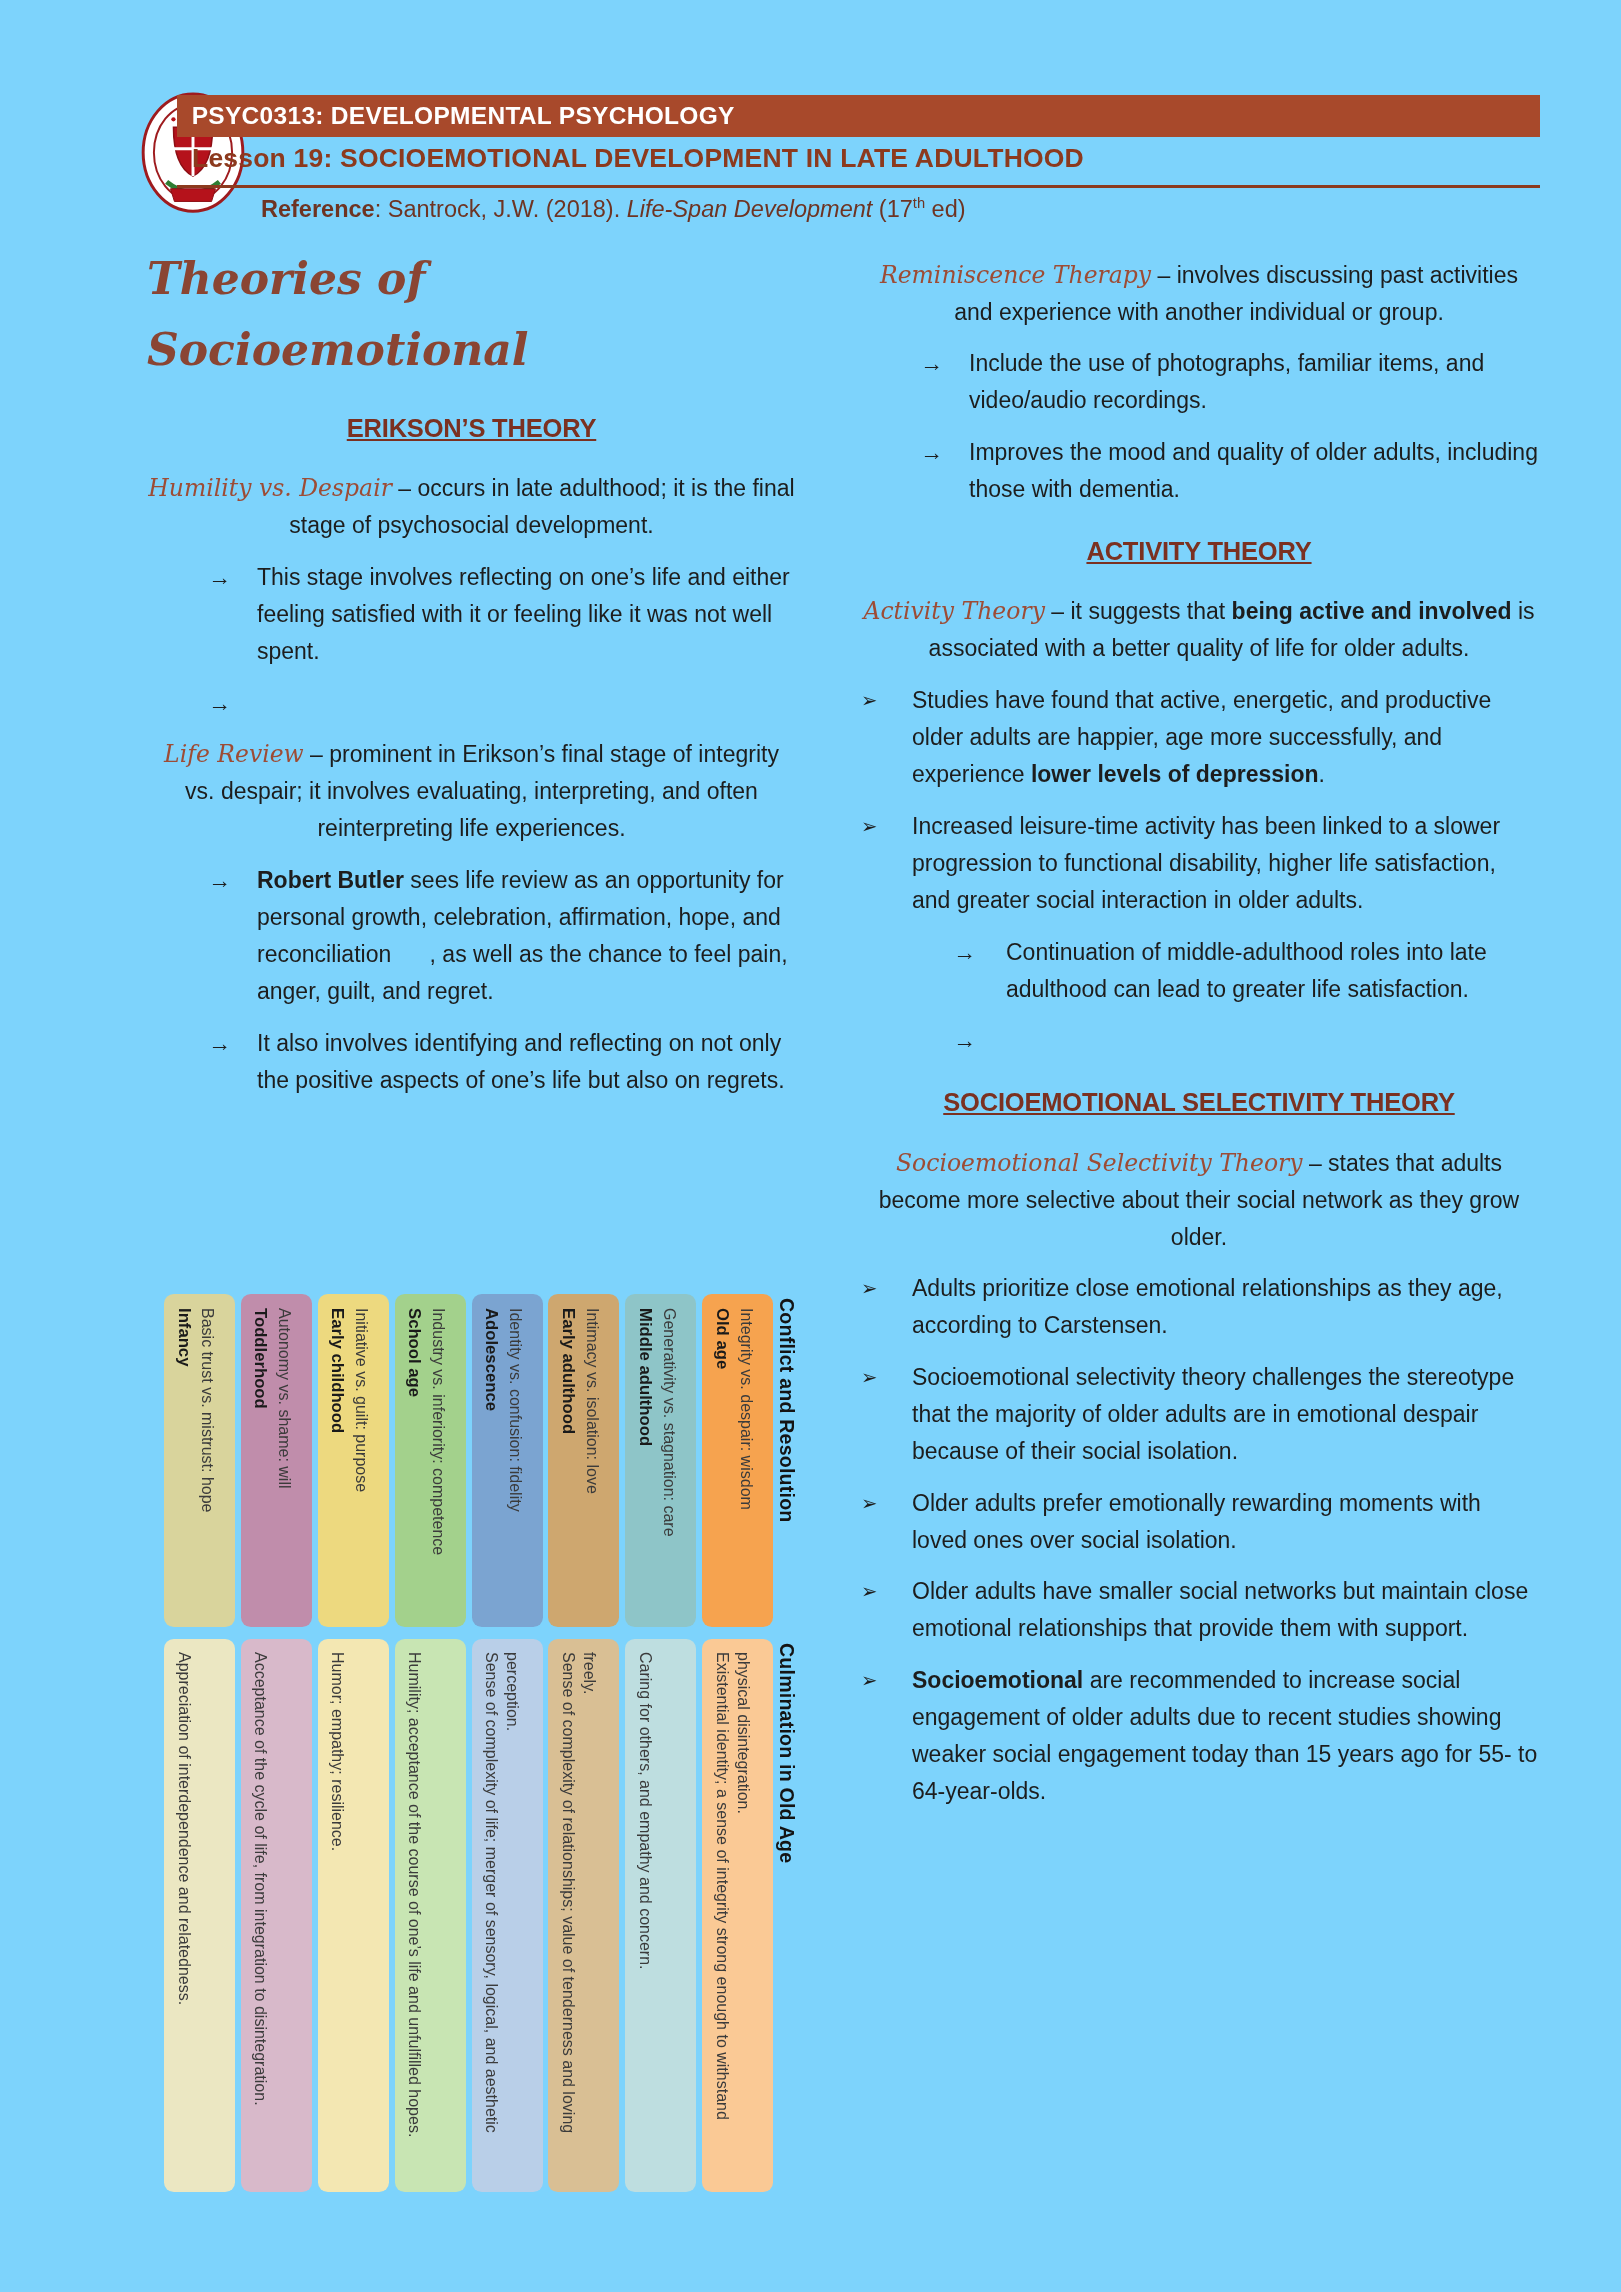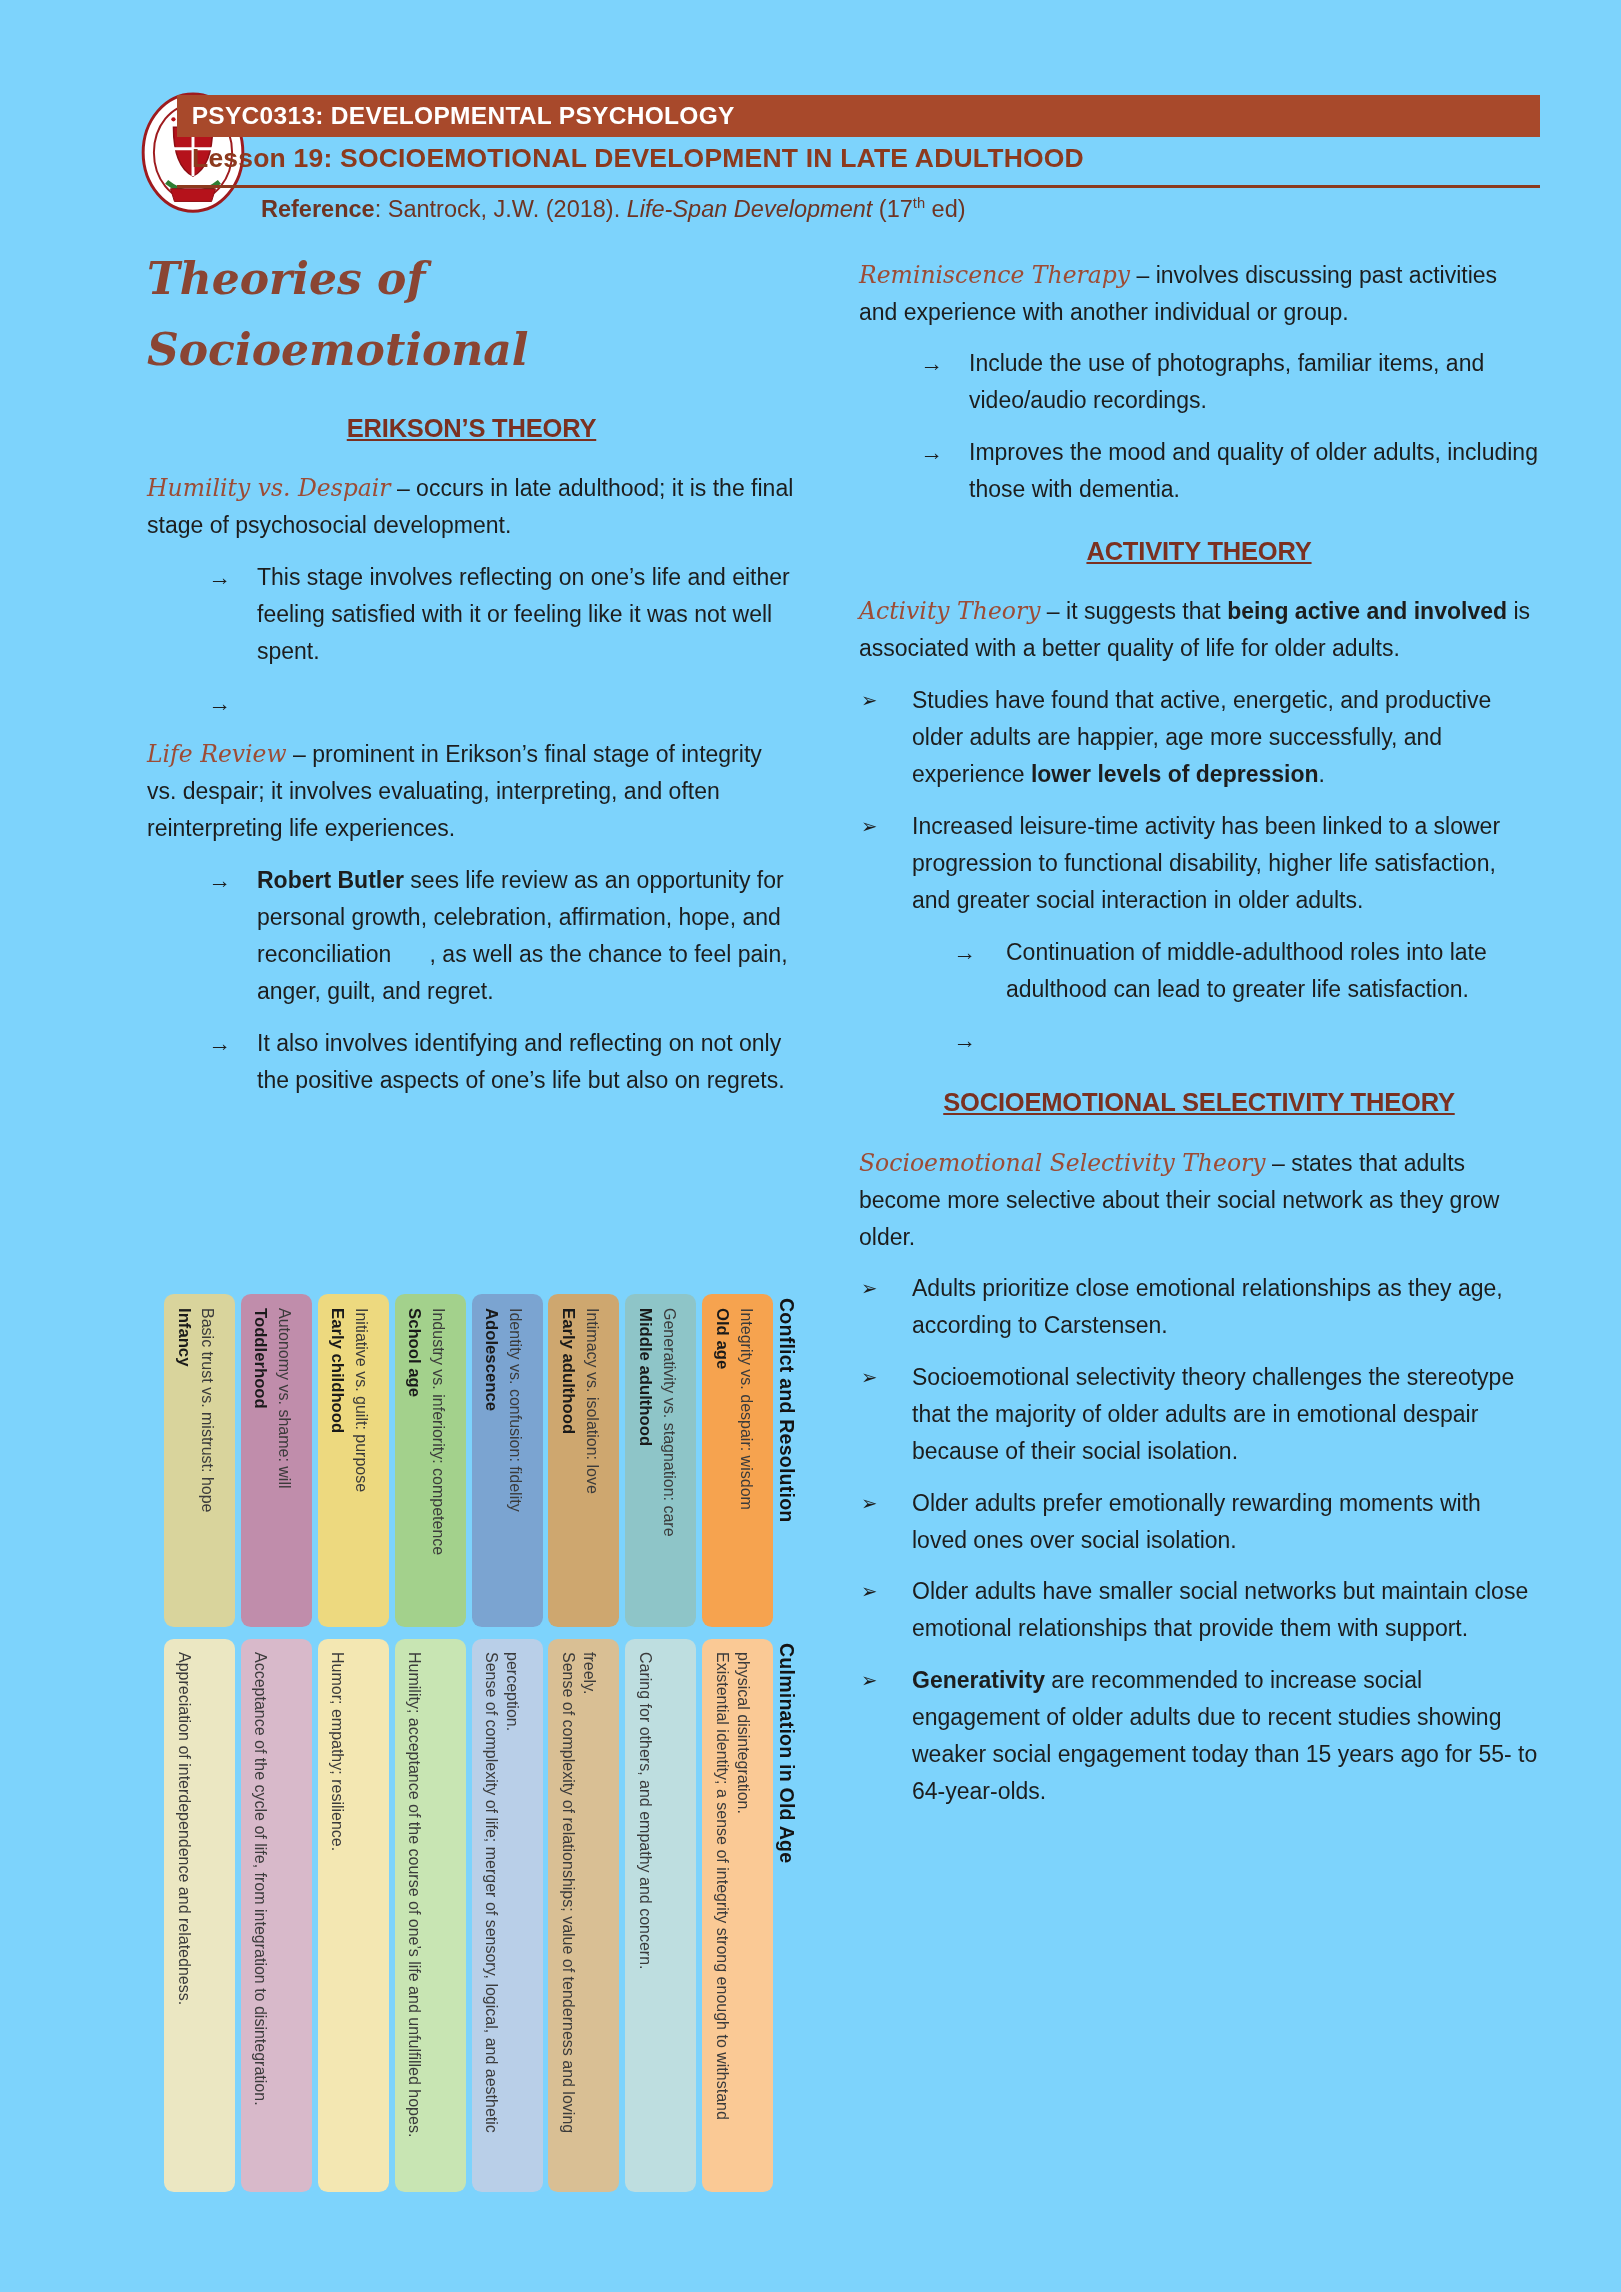--- a/index.html
+++ b/index.html
@@ -21,21 +21,21 @@
   .s-lead{color:var(--lead_color);font-family:"DejaVu Serif",serif;font-style:italic;font-size:23.5px;}
 
   
   .col{position:absolute;top:243px;}
   .col-left{left:147px;width:649px;}
   .col-right{left:859px;width:680px;}
   .script-title{font-family:"DejaVu Serif",serif;font-style:italic;font-weight:bold;font-size:44px;
                 line-height:71px;text-align:left;color:var(--title_color);margin-bottom:9.8px;}
   .sec-heading{font-size:25.5px;font-weight:bold;text-align:center;color:var(--heading_color);
                margin:29px 0 27.4px;letter-spacing:-0.2px;text-decoration:underline;}
-  .para{font-size:23px;line-height:37px;margin:13.7px 0;}
+  .para{font-size:23px;line-height:37px;margin:13.7px 0;text-align:center;}
   .bullet{display:flex;margin:14.7px 0;font-size:23px;line-height:37px;}
   .bullet .marker{flex:0 0 auto;}
   .bullet.arrow-indent .marker{margin-left:61px;width:49px;}
   .bullet.pointer .marker{margin-left:2px;width:51px;font-size:19.6px;}
   .bullet.arrow-deep .marker{margin-left:94px;width:53px;}
   .btext{flex:1 1 auto;}
 
   
   .etable{position:absolute;left:164px;top:1294px;display:grid;
           grid-template-columns:repeat(8,71px);grid-template-rows:333px 553px;
@@ -138,21 +138,21 @@
       <div class="bullet pointer">
         <span class="marker">➢</span>
         <div class="btext"><span>Older adults prefer emotionally rewarding moments with loved ones over social isolation.</span></div>
       </div>
       <div class="bullet pointer">
         <span class="marker">➢</span>
         <div class="btext"><span>Older adults have smaller social networks but maintain close emotional relationships that provide them with support.</span></div>
       </div>
       <div class="bullet pointer">
         <span class="marker">➢</span>
-        <div class="btext"><span class="s-b">Generativity</span><span> are recommended to increase social engagement of older adults due to recent studies showing weaker social engagement today than 15 years ago for 55- to 64-year-olds.</span></div>
+        <div class="btext"><span class="s-b">Socioemotional</span><span> are recommended to increase social engagement of older adults due to recent studies showing weaker social engagement today than 15 years ago for 55- to 64-year-olds.</span></div>
       </div>
     </div>
 
   <div class="etable" id="etable">
       <div class="cell" style="background: rgb(217, 212, 156); grid-area: 1 / 1;">
         <span class="stage">Infancy</span>
         <span class="ctext">Basic trust vs. mistrust: hope</span>
       </div>
       <div class="cell" style="background: rgb(235, 231, 194); grid-area: 2 / 1;">
         <span class="ctext">Appreciation of interdependence and relatedness.</span>

